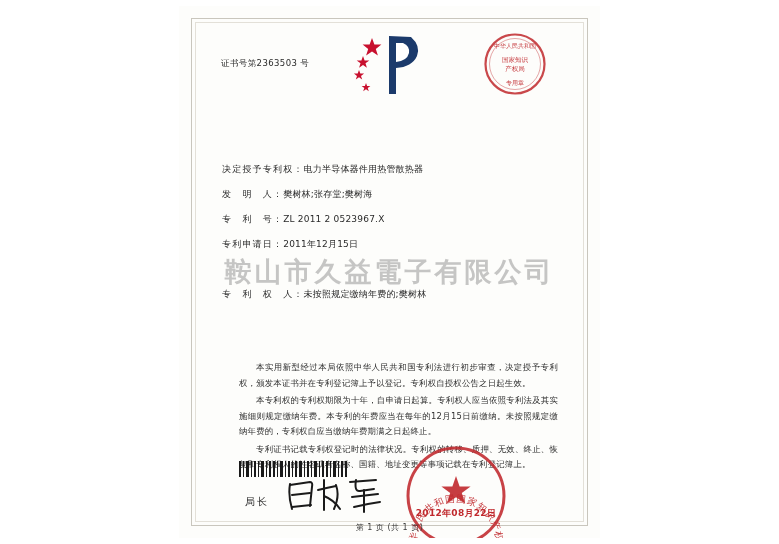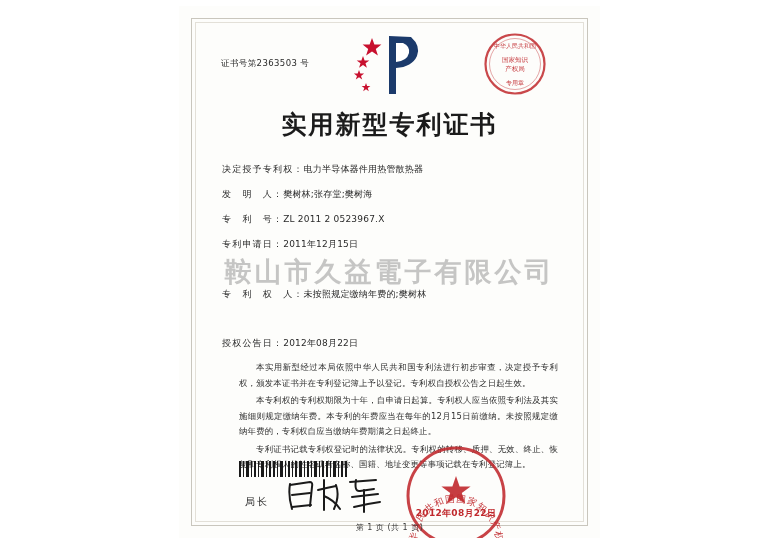--- a/index.html
+++ b/index.html
@@ -235,21 +235,20 @@
       <svg width="64" height="64" viewBox="0 0 64 64" xmlns="http://www.w3.org/2000/svg">
         <circle cx="32" cy="32" r="29.5" fill="none" stroke="#c0282c" stroke-width="2.2" opacity="0.85"></circle>
         <circle cx="32" cy="32" r="25.5" fill="none" stroke="#c0282c" stroke-width="0.7" opacity="0.6"></circle>
         <text x="32" y="16" font-size="6" fill="#c0282c" text-anchor="middle" font-family="DejaVu Sans, sans-serif" opacity="0.9">中华人民共和国</text>
         <text x="32" y="30" font-size="6.5" fill="#c0282c" text-anchor="middle" font-family="DejaVu Sans, sans-serif" opacity="0.9">国家知识</text>
         <text x="32" y="39" font-size="6.5" fill="#c0282c" text-anchor="middle" font-family="DejaVu Sans, sans-serif" opacity="0.9">产权局</text>
         <text x="32" y="53" font-size="6" fill="#c0282c" text-anchor="middle" font-family="DejaVu Sans, sans-serif" opacity="0.9">专用章</text>
       </svg>
     </div>
 
-    <div id="title">实用新型专利证书</div>
 
     <div class="field" id="f-name">
       <span class="lbl">决定授予专利权：</span><span class="val">电力半导体器件用热管散热器</span>
     </div>
 
     <div class="field" id="f-inventor">
       <span class="lbl">发　明　人：</span><span class="val">樊树林;张存堂;樊树海</span>
     </div>
 
     <div class="field" id="f-patentno">
@@ -259,23 +258,20 @@
     <div class="field" id="f-appno">
       <span class="lbl">专利申请日：</span><span class="val">2011年12月15日</span>
     </div>
 
     <div id="watermark">鞍山市久益電子有限公司</div>
 
     <div class="field" id="f-holder">
       <span class="lbl">专　利　权　人：</span><span class="val">未按照规定缴纳年费的;樊树林</span>
     </div>
 
-    <div class="field" id="f-granted">
-      <span class="lbl">授权公告日：</span><span class="val">2012年08月22日</span>
-    </div>
 
     <div id="body-text">
       <p>本实用新型经过本局依照中华人民共和国专利法进行初步审查，决定授予专利权，颁发本证书并在专利登记簿上予以登记。专利权自授权公告之日起生效。</p>
       <p>本专利权的专利权期限为十年，自申请日起算。专利权人应当依照专利法及其实施细则规定缴纳年费。本专利的年费应当在每年的12月15日前缴纳。未按照规定缴纳年费的，专利权自应当缴纳年费期满之日起终止。</p>
       <p>专利证书记载专利权登记时的法律状况。专利权的转移、质押、无效、终止、恢复和专利权人的姓名或者名称、国籍、地址变更等事项记载在专利登记簿上。</p>
     </div>
 
     <div id="barcode">
       <i style="left:0px;width:2px"></i>
         <i style="left:4px;width:1px"></i>

